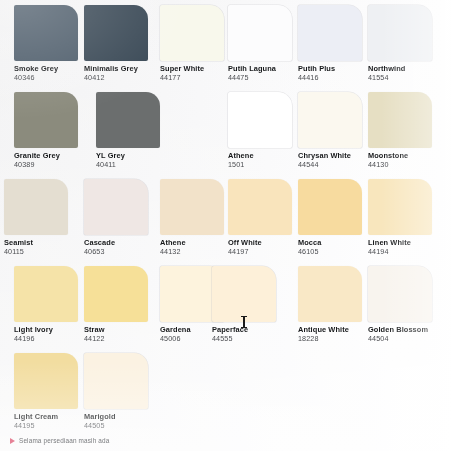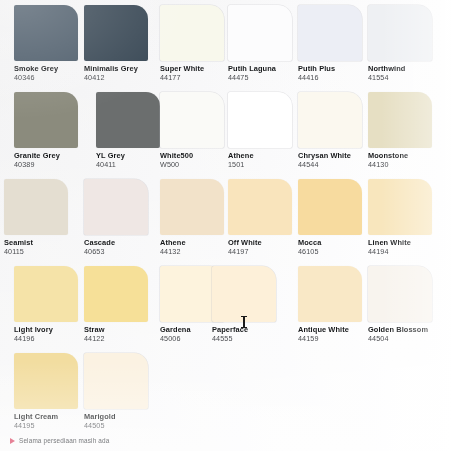--- a/index.html
+++ b/index.html
@@ -177,27 +177,20 @@
         <div class="ccode">40389</div>
       </div>
     </div>
     <div class="cell" style="left: 84px; top: 92px; padding-left: 12px;">
       <div class="swatch" style="background: rgb(107, 110, 110);"></div>
       <div class="labels">
         <div class="cname">YL Grey</div>
         <div class="ccode">40411</div>
       </div>
     </div>
-    <div class="cell" style="left: 160px; top: 92px;">
-      <div class="swatch pale" style="background: rgb(250, 250, 247);"></div>
-      <div class="labels">
-        <div class="cname">White500</div>
-        <div class="ccode">W500</div>
-      </div>
-    </div>
     <div class="cell" style="left: 228px; top: 92px;">
       <div class="swatch pale" style="background: rgb(255, 255, 255);"></div>
       <div class="labels">
         <div class="cname">Athene</div>
         <div class="ccode">1501</div>
       </div>
     </div>
     <div class="cell" style="left: 298px; top: 92px;">
       <div class="swatch pale" style="background: rgb(251, 248, 239);"></div>
       <div class="labels">
@@ -279,21 +272,21 @@
       <div class="swatch pale" style="background: rgb(253, 240, 217);"></div>
       <div class="labels">
         <div class="cname">Paperface</div>
         <div class="ccode">44555</div>
       </div>
     </div>
     <div class="cell" style="left: 298px; top: 266px;">
       <div class="swatch" style="background: rgb(249, 232, 198);"></div>
       <div class="labels">
         <div class="cname">Antique White</div>
-        <div class="ccode">44159</div>
+        <div class="ccode">18228</div>
       </div>
     </div>
     <div class="cell" style="left: 368px; top: 266px;">
       <div class="swatch pale" style="background: rgb(248, 244, 238);"></div>
       <div class="labels">
         <div class="cname">Golden Blossom</div>
         <div class="ccode">44504</div>
       </div>
     </div>
     <div class="cell" style="left: 14px; top: 353px;">

